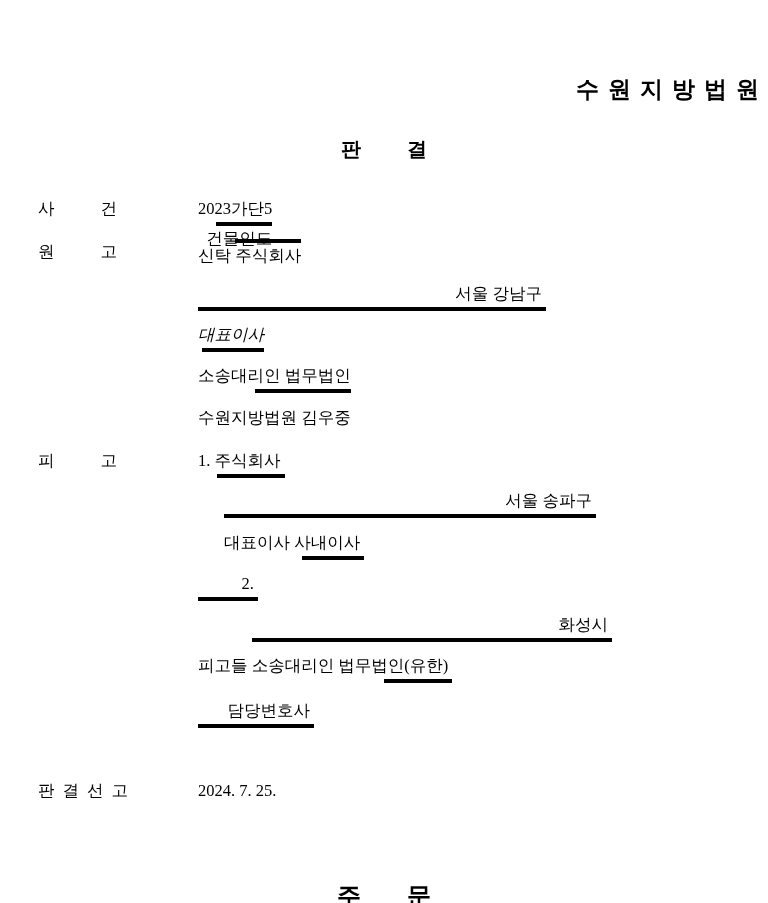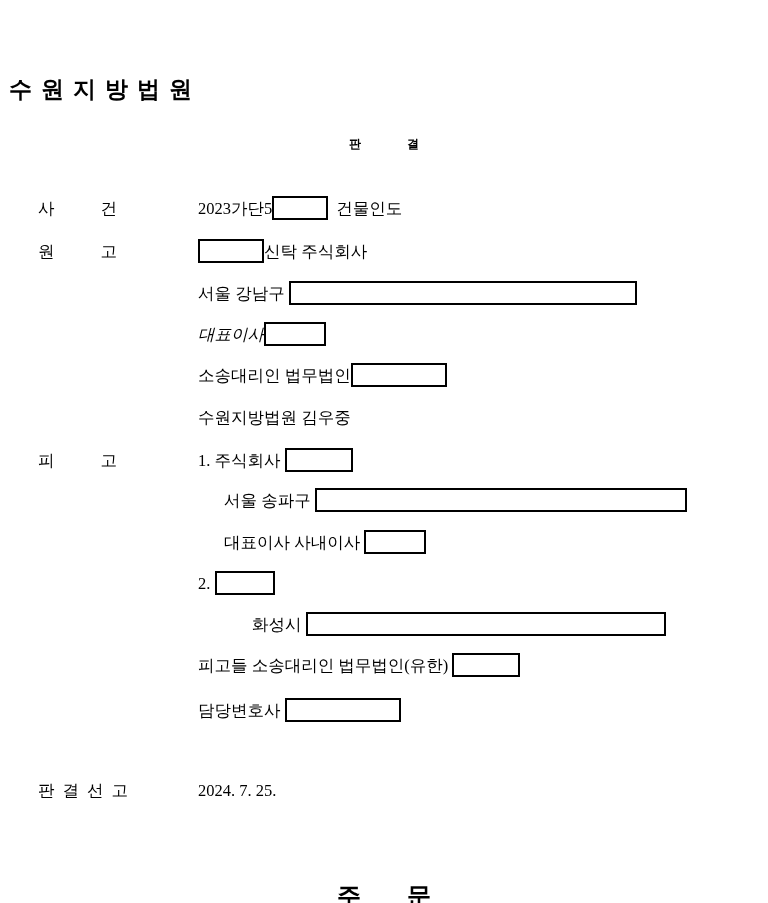--- a/index.html
+++ b/index.html
@@ -20,33 +20,33 @@
     width: 768px;
     height: 903px;
   }
 
   
   .court-title {
     position: absolute;
     top: 74px;
     left: 0;
     width: 768px;
-    text-align: left;
+    text-align: right;
     font-size: 23px;
     font-weight: bold;
     letter-spacing: 9px;
     text-indent: 9px;
   }
   .doc-type {
     position: absolute;
     top: 136px;
     left: 0;
     width: 768px;
     text-align: center;
-    font-size: 12px;
+    font-size: 20px;
     font-weight: bold;
     letter-spacing: 46px;
     text-indent: 46px;
   }
   .section-title {
     position: absolute;
     top: 855px;
     left: 0;
     width: 768px;
     text-align: center;
@@ -80,22 +80,23 @@
   .label.spread4 {
     letter-spacing: 8px;
   }
   .label.spread4b {
     letter-spacing: 8px;
   }
   .value {
     position: absolute;
     left: 198px;
     display: flex;
-    align-items: flex-start;
+    align-items: flex-end;
     height: 26px;
+    flex-direction: column;
   }
   .value.indent1 {
     left: 224px;
   }
   .txt {
     white-space: pre;
   }
 
   
   .redact {

